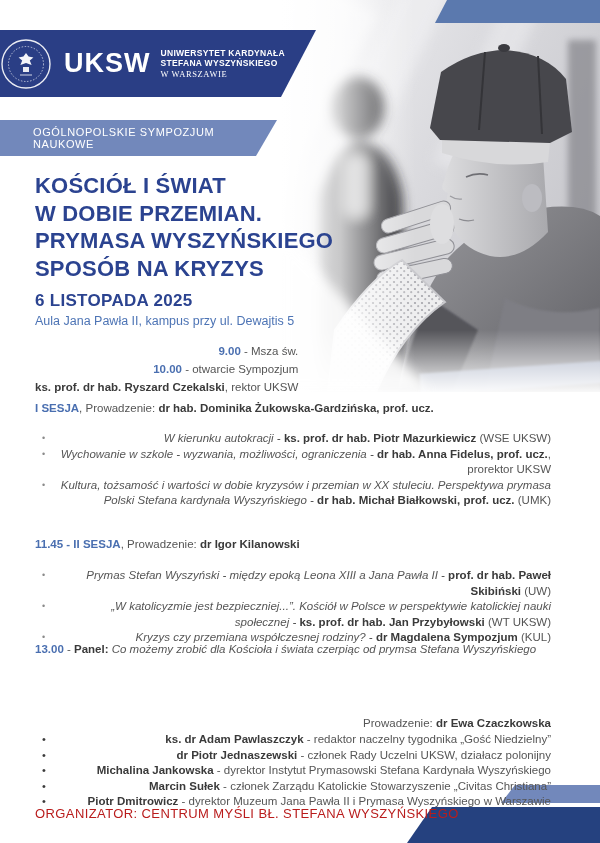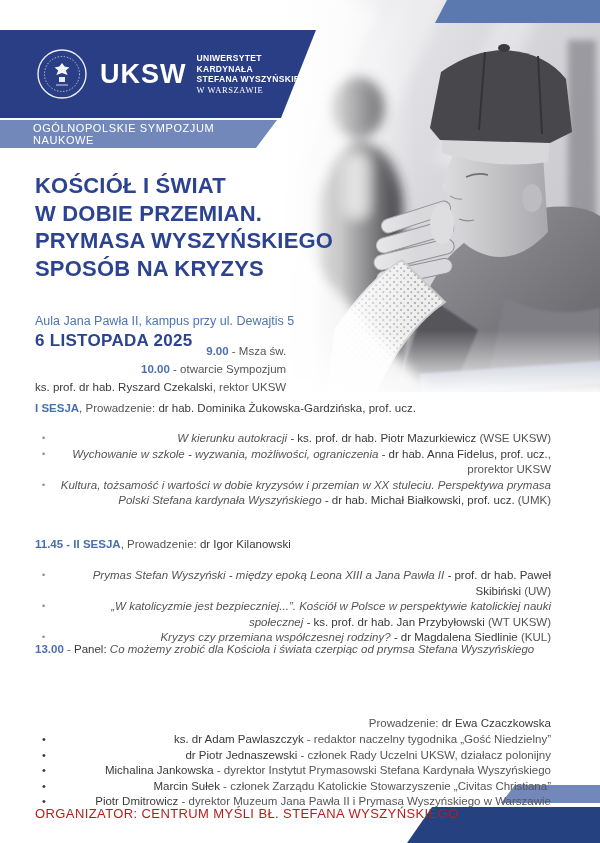--- a/index.html
+++ b/index.html
@@ -11,60 +11,60 @@
   .corner-band{
     position:absolute;top:0;left:435px;width:165px;height:23px;z-index:3;
     background:var(--corner-blue,#5b79ae);
     clip-path:polygon(12px 0,165px 0,165px 23px,0 23px);
   }
   
   .photo{position:absolute;top:0;right:0;width:320px;height:392px;z-index:1;}
   .photo svg{display:block;width:100%;height:100%;}
   
   .header-banner{
-    position:absolute;top:30px;left:0;width:320px;height:88px;z-index:4;
+    position:absolute;top:30px;left:0;width:320px;height:67px;z-index:4;
     background:var(--navy,#2a3e85);
     clip-path:polygon(0 0,316px 0,281px 100%,0 100%);
-    display:flex;align-items:center;padding-left:36px;box-sizing:border-box;
+    display:flex;align-items:center;box-sizing:border-box;
   }
   .seal{width:52px;height:52px;flex:0 0 auto;}
   .acronym{color:#fff;font-size:27px;font-weight:bold;letter-spacing:1px;margin:0 10px 0 12px;}
   .univ-lines{color:#fff;font-size:8.5px;line-height:10.5px;font-weight:bold;letter-spacing:.3px;}
   .univ-lines div:last-child{font-weight:normal;letter-spacing:.6px;font-family:Liberation Serif, serif;}
   
   .sym-band{
-    position:absolute;top:120px;left:0;width:277px;height:28px;z-index:4;
+    position:absolute;top:120px;left:0;width:277px;height:36px;z-index:4;
     background:var(--band-blue,#7288bb);
     clip-path:polygon(0 0,277px 0,256px 100%,0 100%);
     display:flex;align-items:center;padding-left:33px;box-sizing:border-box;
     color:#fff;font-size:11px;letter-spacing:.6px;
   }
   
   .title{position:absolute;top:172px;left:35px;z-index:5;
     color:var(--title-blue,#2b4390);font-size:22px;line-height:27.5px;font-weight:bold;letter-spacing:.2px;}
   .date{position:absolute;top:291px;left:35px;z-index:5;
-    color:var(--title-blue,#2b4390);font-size:17px;font-weight:bold;letter-spacing:.3px;margin-top:40px;}
+    color:var(--title-blue,#2b4390);font-size:17px;font-weight:bold;letter-spacing:.3px;}
   .venue{position:absolute;top:314px;left:35px;z-index:5;
     color:var(--venue-blue,#4d74b5);font-size:12.5px;}
   
   .txt{color:var(--text-gray,#555);font-size:11.5px;text-align:right;}
   .intro{position:absolute;top:342px;left:35px;z-index:5;line-height:18px;}
   .intro ul,.items{list-style:none;margin:0;padding:0;}
   .sess-head{position:absolute;left:35px;z-index:5;line-height:15px;}
   .s1-head{top:401px;} .s2-head{top:537px;} .panel-head{top:642px;}
   .list{position:absolute;left:35px;width:516px;z-index:5;line-height:15.5px;}
   .s1-list{top:431px;} .s2-list{top:568px;}
   .list li{position:relative;padding-left:21px;}
   .list li::before{content:"\2022";position:absolute;left:7px;top:0;font-size:9px;color:#8a8a8a;}
   .panel-block{position:absolute;top:669px;left:35px;width:516px;z-index:5;line-height:15.5px;}
   .panel-block .lead{line-height:16px;margin-bottom:1px;margin-top:46px;}
   .panel-block .list-inline{position:static;width:auto;}
   .panel-block li::before{color:#3a3a3a;font-size:11px;top:0;}
   
-  .sg-b{font-weight:normal;color:var(--text-dark,#3a3a3a);}
+  .sg-b{font-weight:bold;color:var(--text-dark,#3a3a3a);}
   .sg-i{font-style:italic;}
   .sg-time,.sg-session{font-weight:bold;color:var(--blue-mid,#4a6fb0);}
   
   .organizer{position:absolute;top:806px;left:35px;z-index:4;
     color:#b91c1c;font-size:13px;letter-spacing:.4px;}
   .shape-light{position:absolute;top:785px;left:501px;width:99px;height:18px;z-index:2;
     background:var(--band-blue,#7288bb);clip-path:polygon(14px 0,99px 0,99px 18px,0 18px);}
   .shape-dark{position:absolute;top:807px;left:407px;width:193px;height:36px;z-index:2;
     background:var(--navy-deep,#25417f);clip-path:polygon(25px 0,193px 0,193px 36px,0 36px);}
 </style>
@@ -211,21 +211,21 @@
   <ul class="list s1-list txt items">
       <li><span class="sg-i">W kierunku autokracji - </span><span class="sg-b">ks. prof. dr hab. Piotr Mazurkiewicz</span><span> (WSE UKSW)</span></li>
       <li><span class="sg-i">Wychowanie w szkole - wyzwania, możliwości, ograniczenia - </span><span class="sg-b">dr hab. Anna Fidelus, prof. ucz.</span><span>, prorektor UKSW</span></li>
       <li><span class="sg-i">Kultura, tożsamość i wartości w dobie kryzysów i przemian w XX stuleciu. Perspektywa prymasa Polski Stefana kardynała Wyszyńskiego - </span><span class="sg-b">dr hab. Michał Białkowski, prof. ucz.</span><span> (UMK)</span></li>
     </ul>
 
   <div class="sess-head s2-head txt"><span class="sg-session">11.45 - II SESJA</span><span>, Prowadzenie: </span><span class="sg-b">dr Igor Kilanowski</span></div>
   <ul class="list s2-list txt items">
       <li><span class="sg-i">Prymas Stefan Wyszyński - między epoką Leona XIII a Jana Pawła II - </span><span class="sg-b">prof. dr hab. Paweł Skibiński</span><span> (UW)</span></li>
       <li><span class="sg-i">„W katolicyzmie jest bezpieczniej...”. Kościół w Polsce w perspektywie katolickiej nauki społecznej - </span><span class="sg-b">ks. prof. dr hab. Jan Przybyłowski</span><span> (WT UKSW)</span></li>
-      <li><span class="sg-i">Kryzys czy przemiana współczesnej rodziny? - </span><span class="sg-b">dr Magdalena Siedlinie</span><span> (KUL)</span></li>
+      <li><span class="sg-i">Kryzys czy przemiana współczesnej rodziny? - </span><span class="sg-b">dr Magdalena Sympozjum</span><span> (KUL)</span></li>
     </ul>
 
   <div class="sess-head panel-head txt"><span class="sg-time">13.00</span><span> - </span><span class="sg-b">Panel:</span><span class="sg-i"> Co możemy zrobić dla Kościoła i świata czerpiąc od prymsa Stefana Wyszyńskiego</span></div>
   <div class="panel-block txt">
     <div class="lead"><span>Prowadzenie: </span><span class="sg-b">dr Ewa Czaczkowska</span></div>
     <ul class="list list-inline items">
         <li><span class="sg-b">ks. dr Adam Pawlaszczyk</span><span> - redaktor naczelny tygodnika „Gość Niedzielny”</span></li>
         <li><span class="sg-b">dr Piotr Jednaszewski</span><span> - członek Rady Uczelni UKSW, działacz polonijny</span></li>
         <li><span class="sg-b">Michalina Jankowska</span><span> - dyrektor Instytut Prymasowski Stefana Kardynała Wyszyńskiego</span></li>
         <li><span class="sg-b">Marcin Sułek</span><span> - członek Zarządu Katolickie Stowarzyszenie „Civitas Christiana”</span></li>

